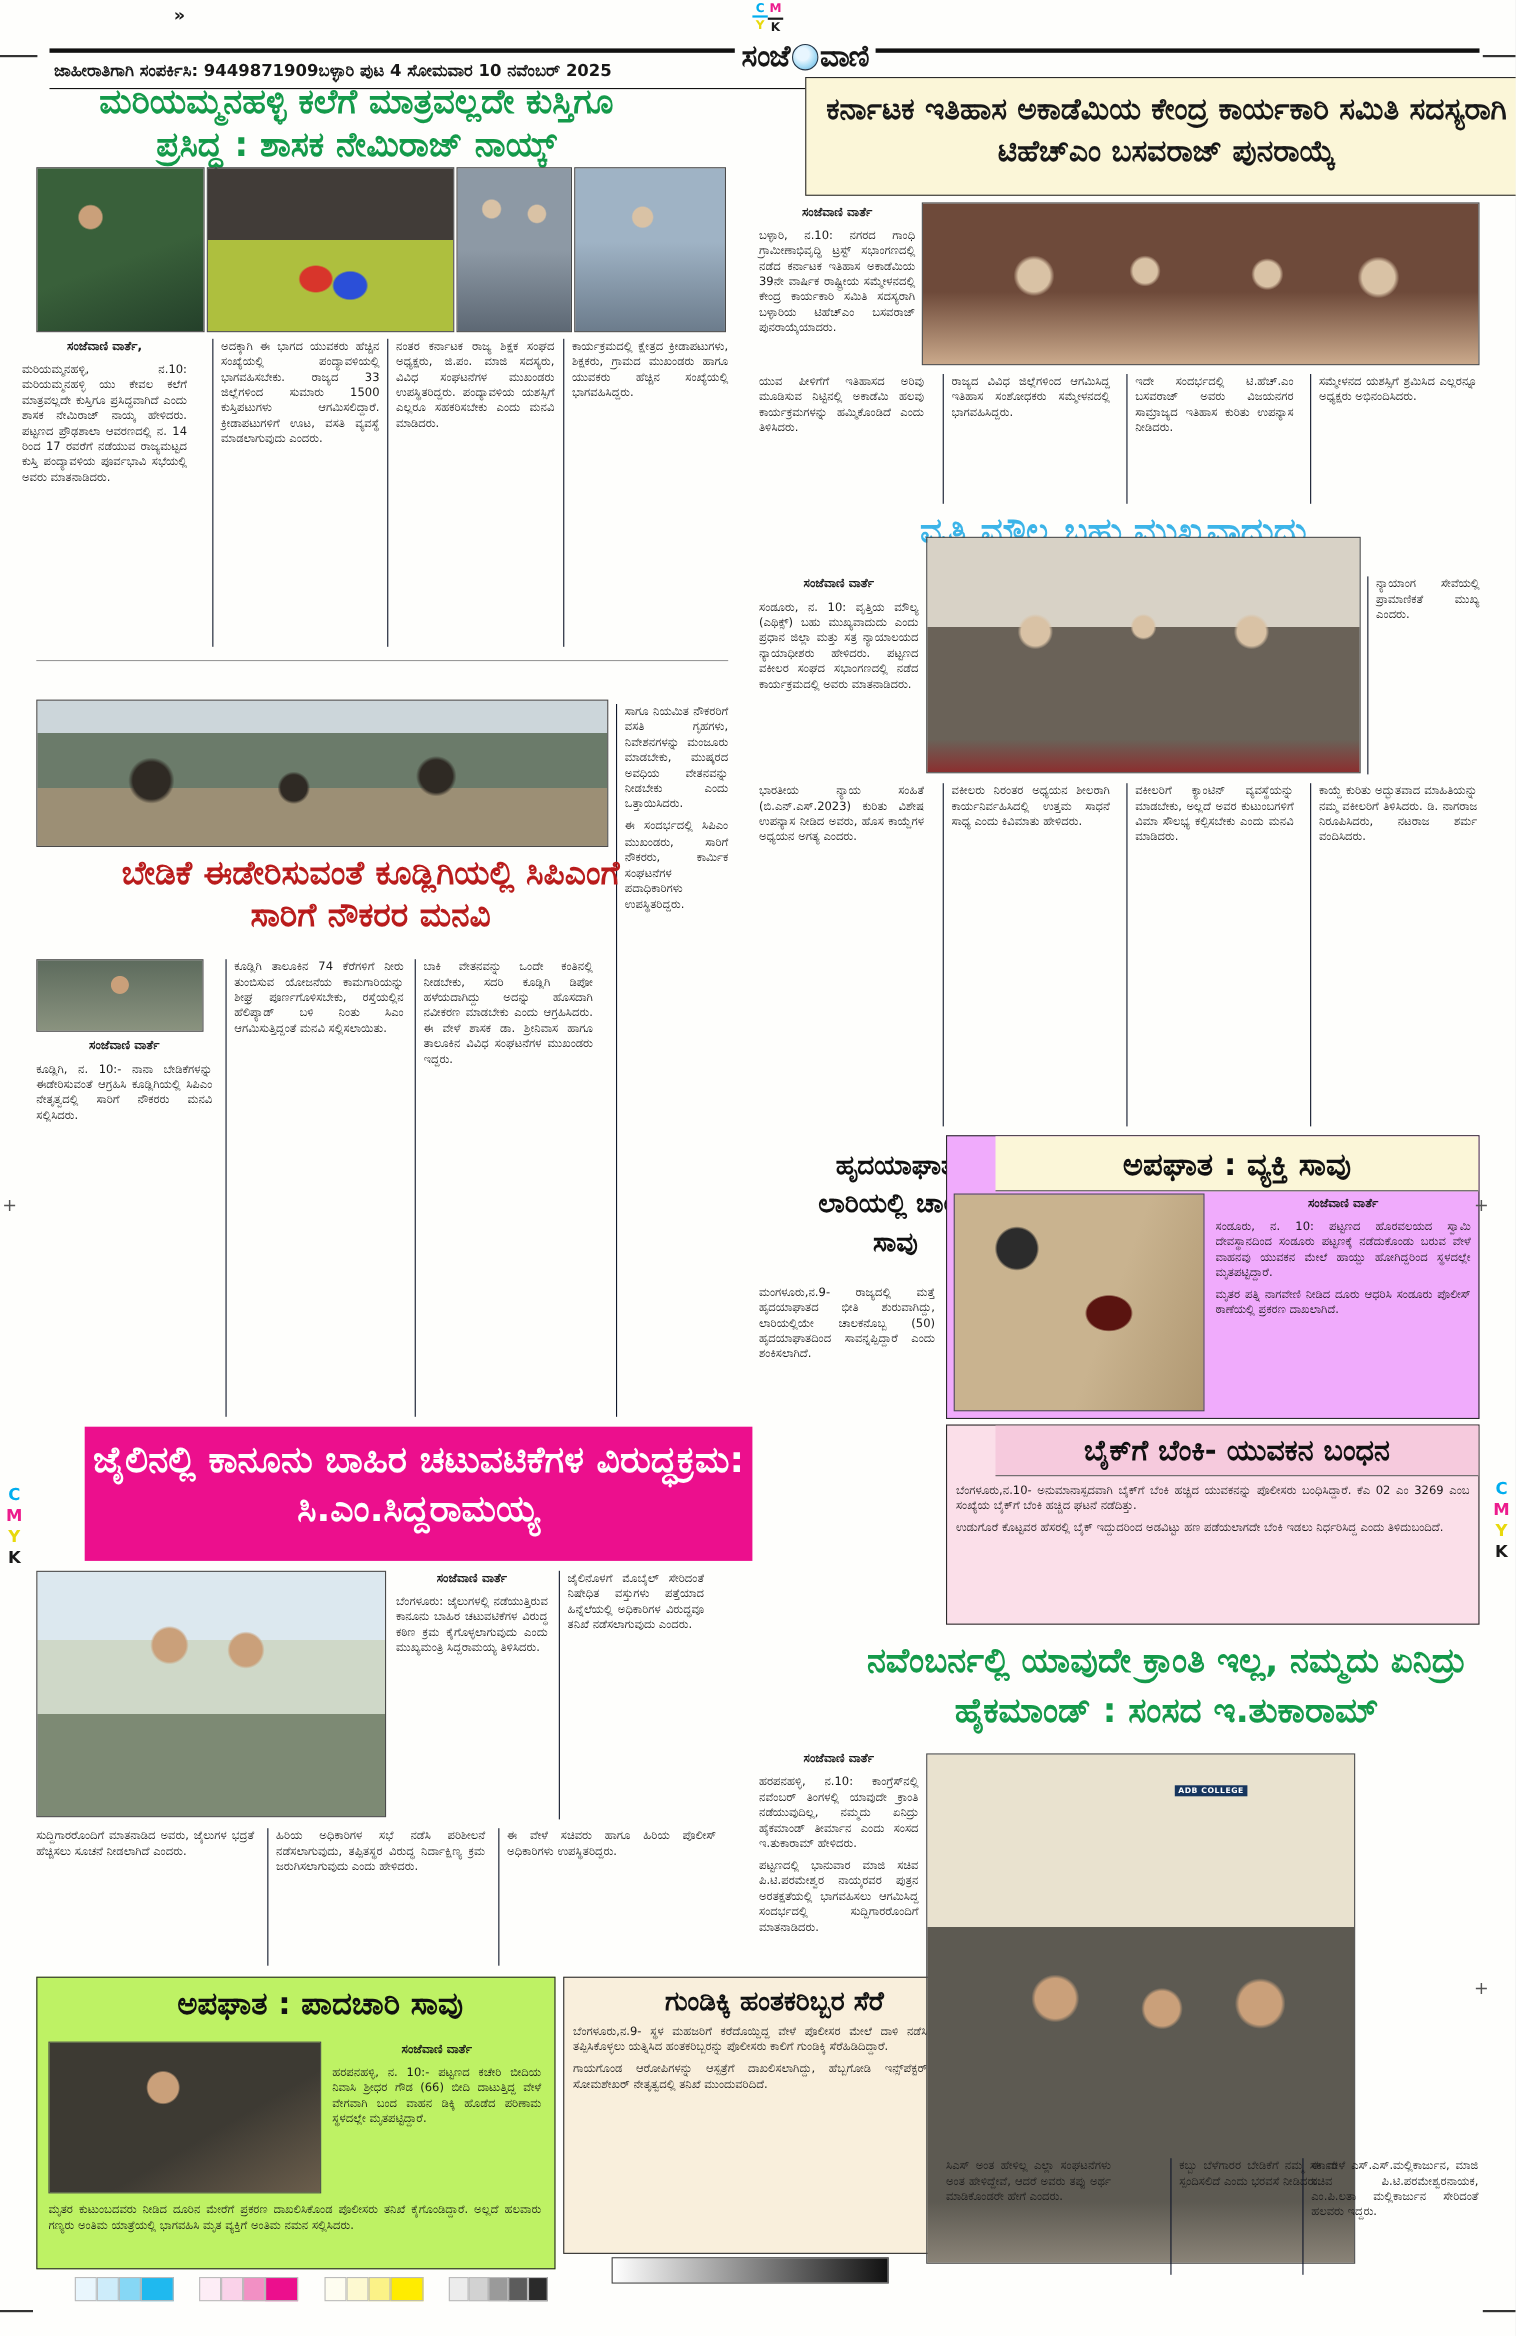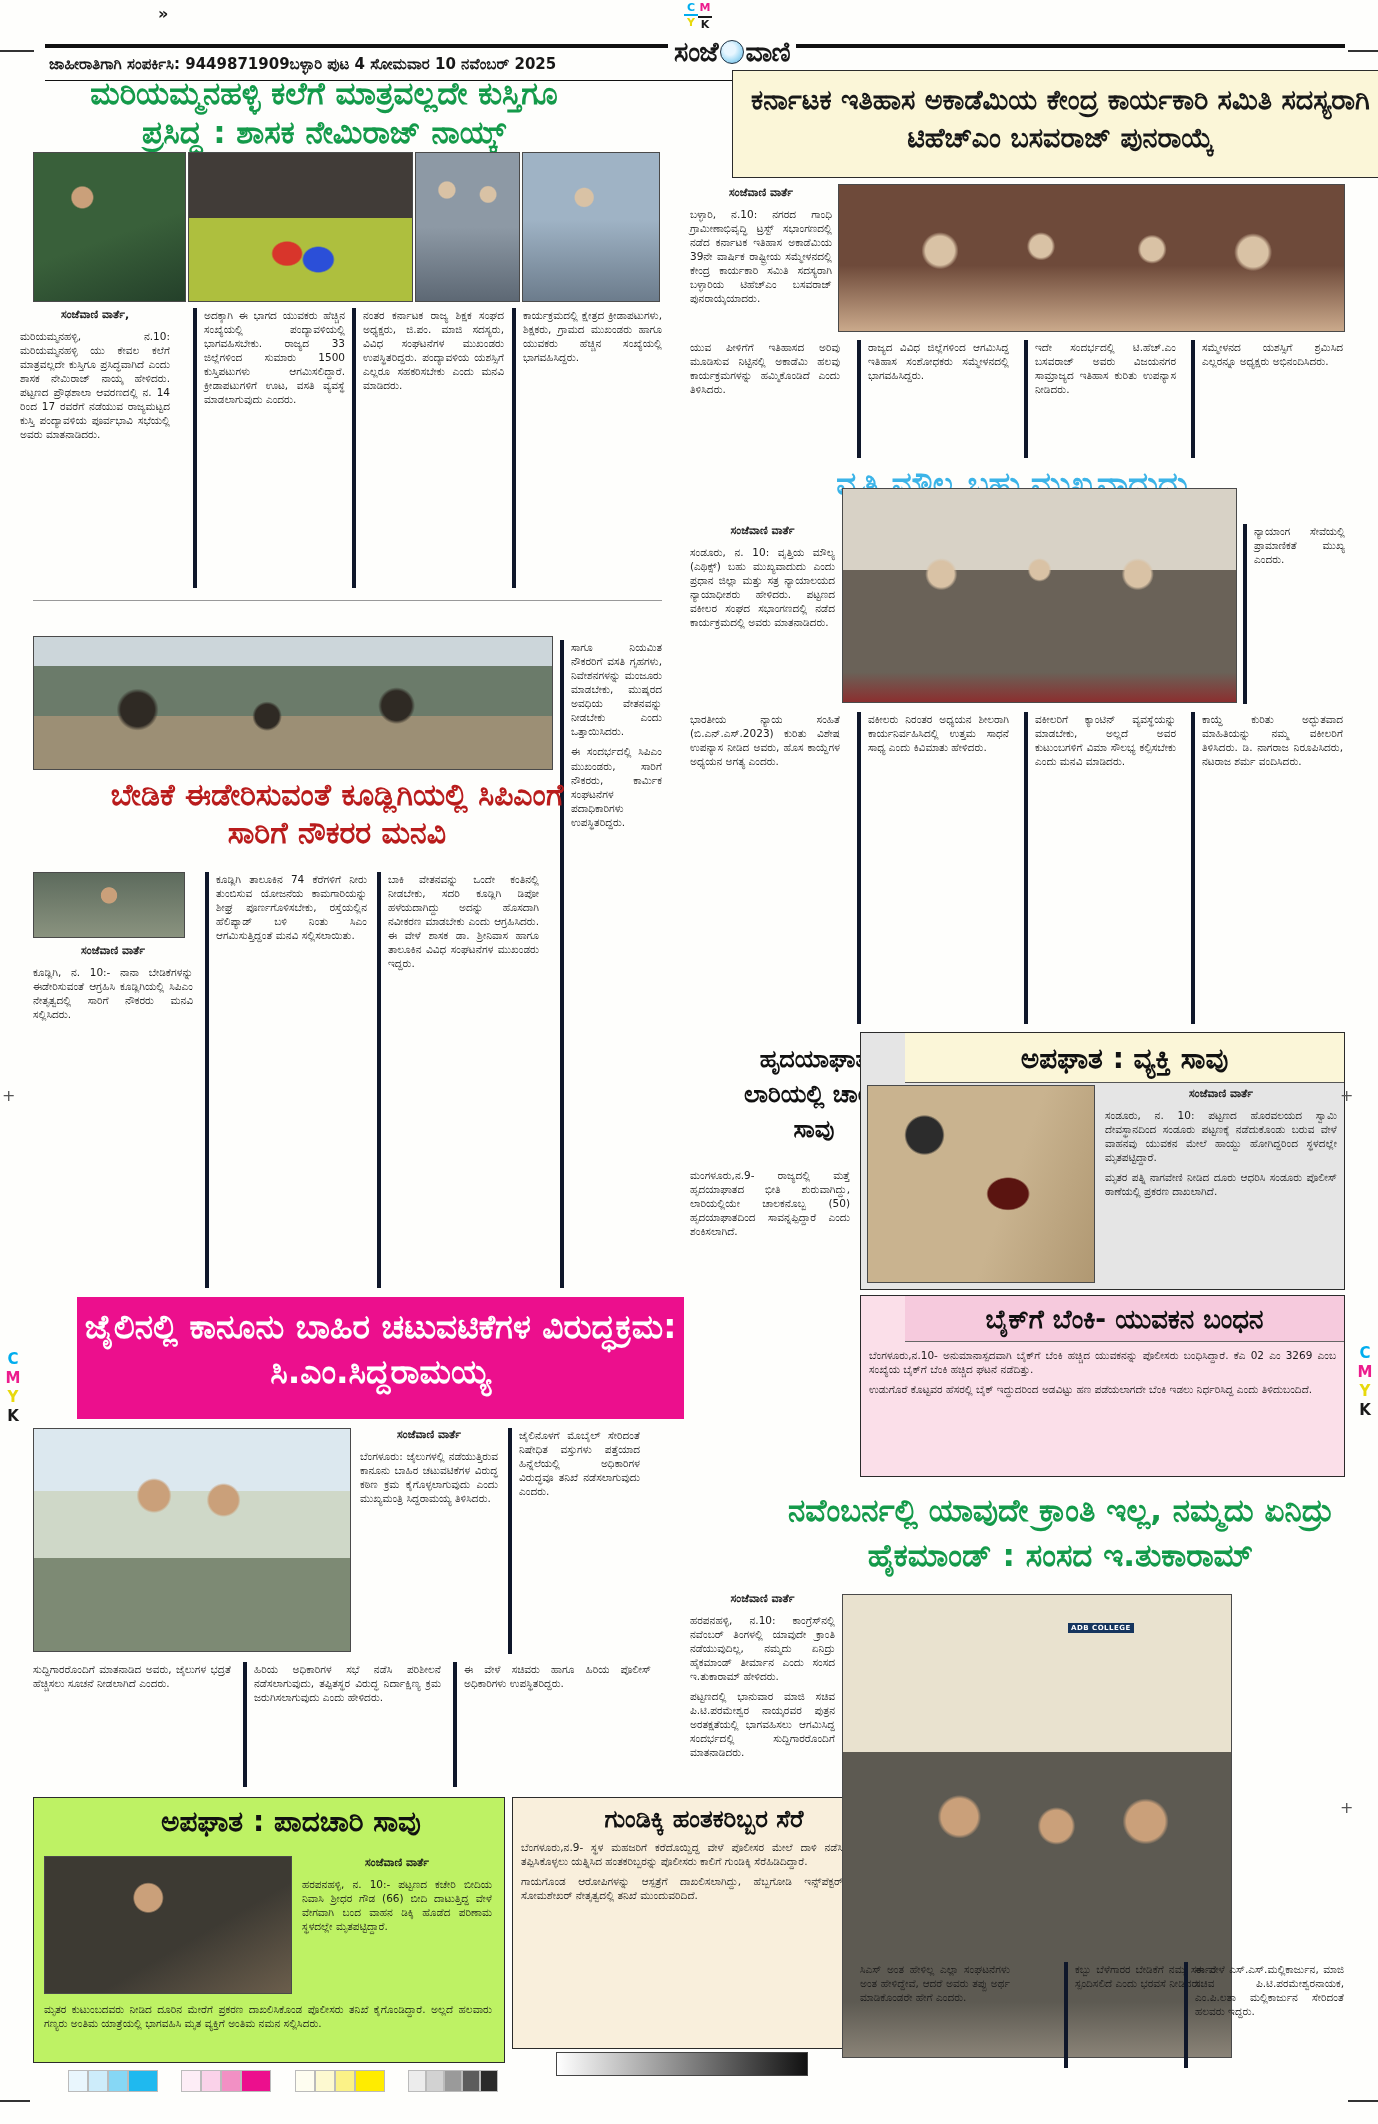--- a/index.html
+++ b/index.html
@@ -4,21 +4,21 @@
 <style>
   html,body{margin:0;padding:0;background:#e8e8e8;}
   #page{position:relative;width:1378px;height:2124px;background:#fefefc;margin:0 auto;
         font-family:"DejaVu Sans","Liberation Sans",sans-serif;color:#181818;overflow:hidden;}
   .abs{position:absolute;}
   .photo{position:absolute;border:1px solid #4a4a4a;box-sizing:border-box;}
   .bt{font-size:10.5px;line-height:1.34;text-align:justify;color:#1a1a1a;}
   .bt p{margin:0 0 6px 0;}
   .by{font-weight:bold;text-align:center;font-size:11px;margin:0 0 3px 0;}
   .hl{font-weight:bold;text-align:center;line-height:1.25;margin-left:44px;}
-  .vr{border-left:4px solid #0f172a;padding-left:7px;box-sizing:border-box;}
+  .vr{border-left:1px solid #0f172a;padding-left:7px;box-sizing:border-box;}
   .box{position:absolute;border:1.5px solid #2b2b2b;box-sizing:border-box;}
   .cellrow{position:absolute;display:flex;height:20px;}
   .cellrow span{display:block;height:20px;border:0.5px solid #bbb;}
   .edge-letter{position:absolute;font-weight:bold;font-size:15px;line-height:19px;width:18px;text-align:center;}
   .plus{position:absolute;font-size:16px;color:#555;}
   .hairline{position:absolute;background:#333;}
   .mini-sign{position:absolute;background:#16355e;color:#fff;font-size:7px;font-weight:bold;
              padding:1px 3px;letter-spacing:0.5px;}
 </style>
 </head>
@@ -166,21 +166,21 @@
   </div>
   <div class="abs bt vr" style="left:1191px;top:712px;width:152px;height:312px;">
     <p>ಕಾಯ್ದೆ ಕುರಿತು ಅದ್ಭುತವಾದ ಮಾಹಿತಿಯನ್ನು ನಮ್ಮ ವಕೀಲರಿಗೆ ತಿಳಿಸಿದರು. ಡಿ. ನಾಗರಾಜ ನಿರೂಪಿಸಿದರು, ನಟರಾಜ ಶರ್ಮ ವಂದಿಸಿದರು.</p>
   </div>
 
   <div class="abs hl" style="left:690px;top:1042px;width:160px;font-size:24px;color:#111;line-height:1.45;">ಹೃದಯಾಘಾತ ಲಾರಿಯಲ್ಲಿ ಚಾಲಕ ಸಾವು</div>
   <div class="abs bt" style="left:690px;top:1168px;width:160px;height:130px;">
     <p>ಮಂಗಳೂರು,ನ.9- ರಾಜ್ಯದಲ್ಲಿ ಮತ್ತೆ ಹೃದಯಾಘಾತದ ಭೀತಿ ಶುರುವಾಗಿದ್ದು, ಲಾರಿಯಲ್ಲಿಯೇ ಚಾಲಕನೊಬ್ಬ (50) ಹೃದಯಾಘಾತದಿಂದ ಸಾವನ್ನಪ್ಪಿದ್ದಾರೆ ಎಂದು ಶಂಕಿಸಲಾಗಿದೆ.</p>
   </div>
 
-  <div class="box" style="left:860px;top:1032px;width:485px;height:258px;background:#e5e5e5;">
+  <div class="box" style="left:860px;top:1032px;width:485px;height:258px;background:#f0abfc;">
     <div class="hl" style="font-size:28px;color:#111;background:#fbf6d8;padding:8px 0 6px 0;border-bottom:1px solid #555;">ಅಪಘಾತ : ವ್ಯಕ್ತಿ ಸಾವು</div>
     <div class="photo" style="left:6px;top:52px;width:228px;height:198px;background:radial-gradient(ellipse at 62% 55%,#5a1410 0 10%,transparent 11%),radial-gradient(circle at 25% 25%,#2c2c2c 0 8%,transparent 9%),linear-gradient(110deg,#c9b38f 0 60%,#b09872 100%);"></div>
     <div class="abs bt" style="left:244px;top:54px;width:232px;height:196px;">
       <p class="by">ಸಂಜೆವಾಣಿ ವಾರ್ತೆ</p>
       <p>ಸಂಡೂರು, ನ. 10: ಪಟ್ಟಣದ ಹೊರವಲಯದ ಸ್ವಾಮಿ ದೇವಸ್ಥಾನದಿಂದ ಸಂಡೂರು ಪಟ್ಟಣಕ್ಕೆ ನಡೆದುಕೊಂಡು ಬರುವ ವೇಳೆ ವಾಹನವು ಯುವಕನ ಮೇಲೆ ಹಾಯ್ದು ಹೋಗಿದ್ದರಿಂದ ಸ್ಥಳದಲ್ಲೇ ಮೃತಪಟ್ಟಿದ್ದಾರೆ.</p>
       <p>ಮೃತರ ಪತ್ನಿ ನಾಗವೇಣಿ ನೀಡಿದ ದೂರು ಆಧರಿಸಿ ಸಂಡೂರು ಪೊಲೀಸ್ ಠಾಣೆಯಲ್ಲಿ ಪ್ರಕರಣ ದಾಖಲಾಗಿದೆ.</p>
     </div>
   </div>
 
   <div class="box" style="left:860px;top:1295px;width:485px;height:182px;background:#fbdfe9;">

